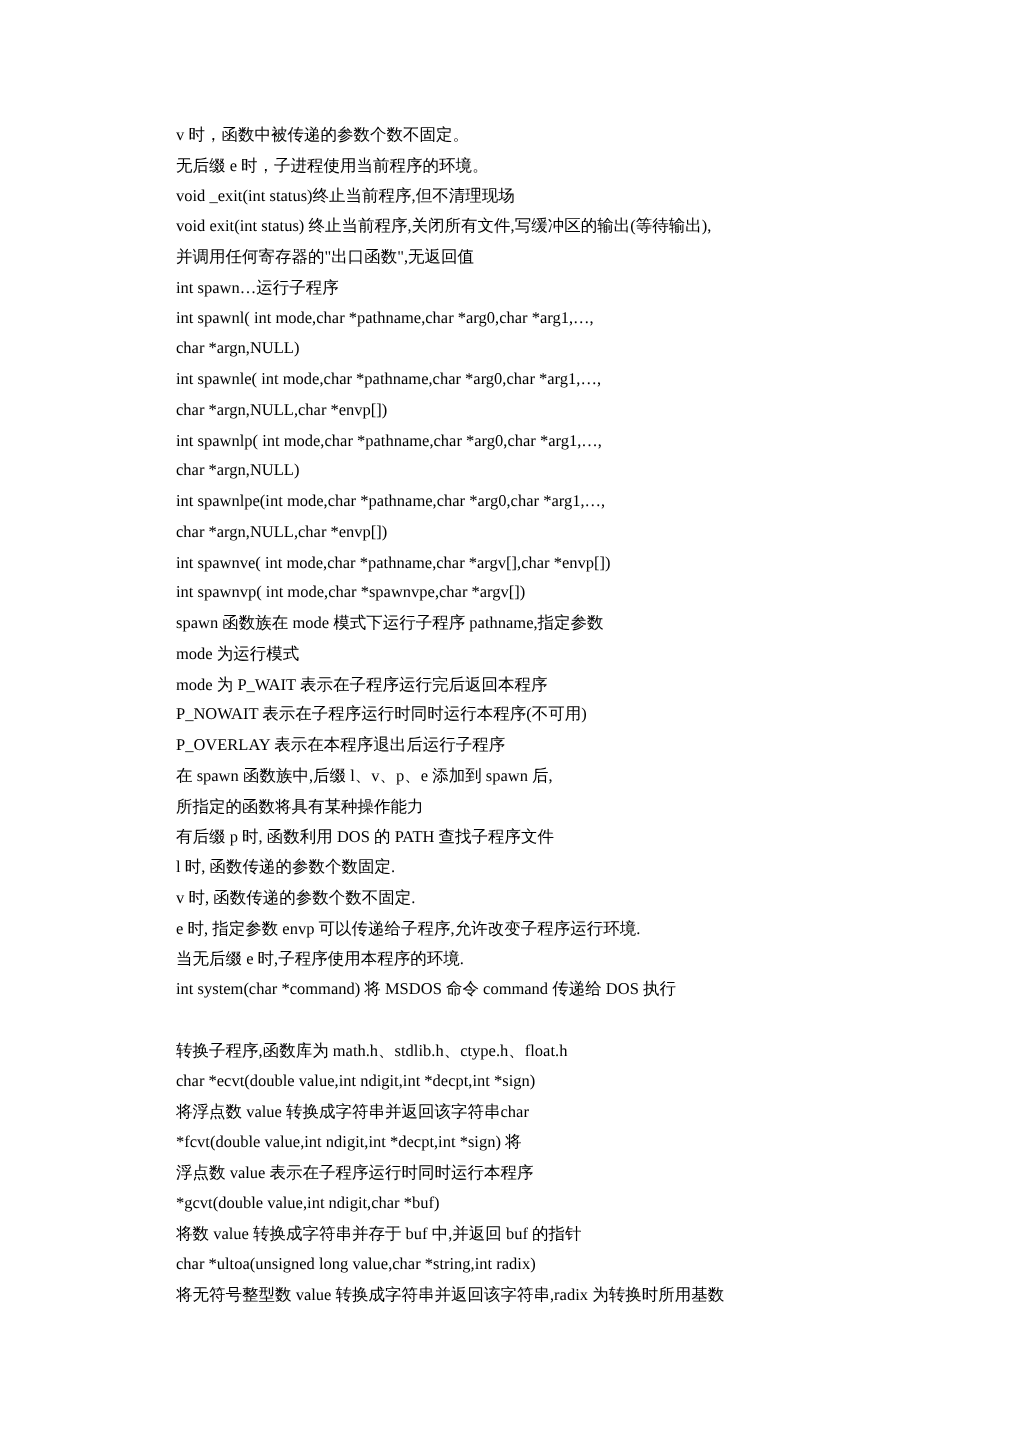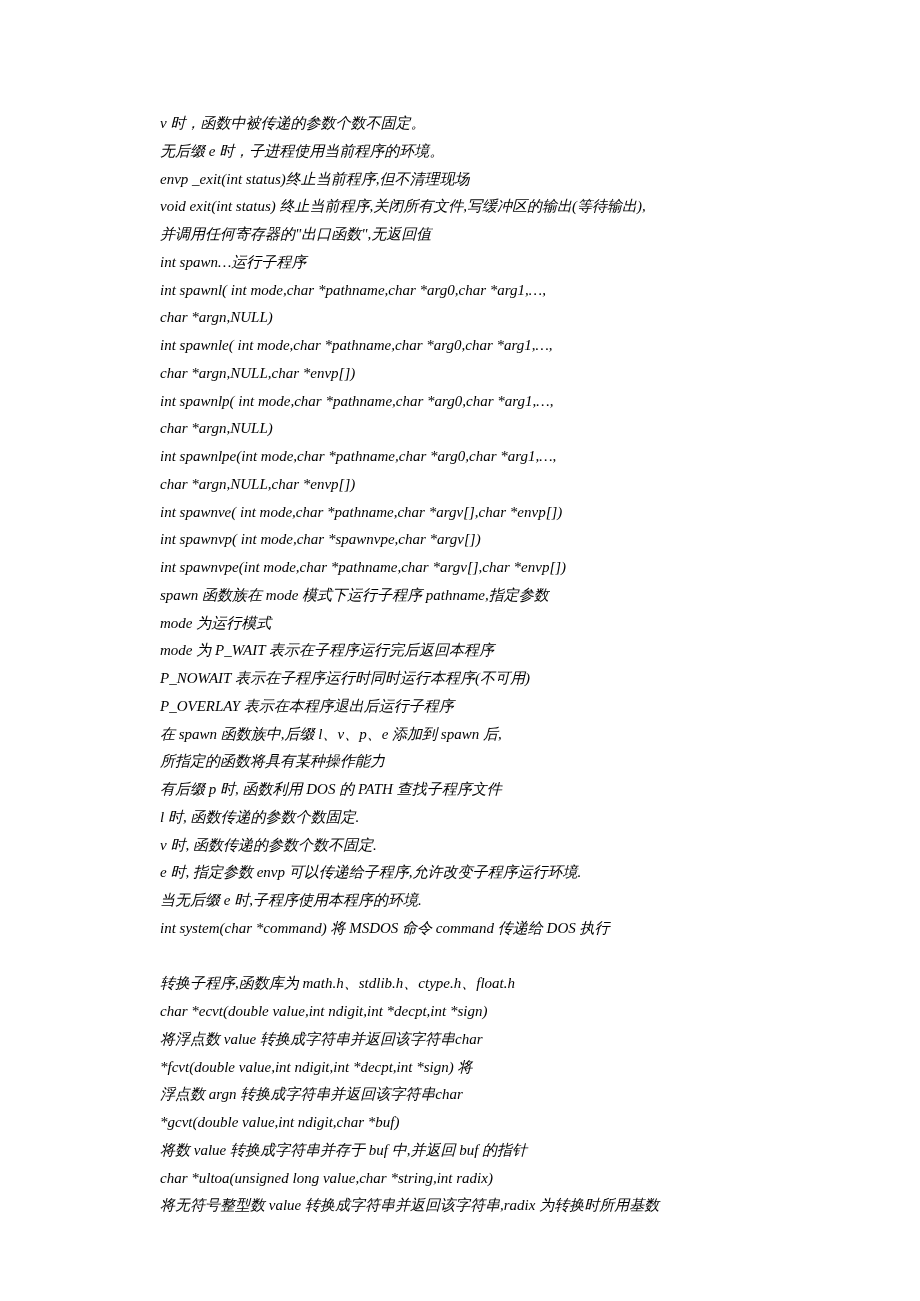--- a/index.html
+++ b/index.html
@@ -12,61 +12,59 @@
     line-height: 1.85;
     width: 920px;
   }
   .page {
     padding: 110px 160px 80px 160px;
   }
   .line {
     display: block;
     white-space: pre-wrap;
     word-break: break-word;
-    font-style: italic;
   }
   .blank { height: 1.85em; }
 </style>
 </head>
 <body>
 
 <div class="page" id="page">
     <span class="line">v 时，函数中被传递的参数个数不固定。</span>
     <span class="line">无后缀 e 时，子进程使用当前程序的环境。</span>
-    <span class="line">envp _exit(int status)终止当前程序,但不清理现场</span>
+    <span class="line">void _exit(int status)终止当前程序,但不清理现场</span>
     <span class="line">void exit(int status) 终止当前程序,关闭所有文件,写缓冲区的输出(等待输出),</span>
     <span class="line">并调用任何寄存器的"出口函数",无返回值</span>
     <span class="line">int spawn…运行子程序</span>
     <span class="line">int spawnl( int mode,char *pathname,char *arg0,char *arg1,…,</span>
     <span class="line">char *argn,NULL)</span>
     <span class="line">int spawnle( int mode,char *pathname,char *arg0,char *arg1,…,</span>
     <span class="line">char *argn,NULL,char *envp[])</span>
     <span class="line">int spawnlp( int mode,char *pathname,char *arg0,char *arg1,…,</span>
     <span class="line">char *argn,NULL)</span>
     <span class="line">int spawnlpe(int mode,char *pathname,char *arg0,char *arg1,…,</span>
     <span class="line">char *argn,NULL,char *envp[])</span>
     <span class="line">int spawnve( int mode,char *pathname,char *argv[],char *envp[])</span>
     <span class="line">int spawnvp( int mode,char *spawnvpe,char *argv[])</span>
-    <span class="line">int spawnvpe(int mode,char *pathname,char *argv[],char *envp[])</span>
     <span class="line">spawn 函数族在 mode 模式下运行子程序 pathname,指定参数</span>
     <span class="line">mode 为运行模式</span>
     <span class="line">mode 为 P_WAIT 表示在子程序运行完后返回本程序</span>
     <span class="line">P_NOWAIT 表示在子程序运行时同时运行本程序(不可用)</span>
     <span class="line">P_OVERLAY 表示在本程序退出后运行子程序</span>
     <span class="line">在 spawn 函数族中,后缀 l、v、p、e 添加到 spawn 后,</span>
     <span class="line">所指定的函数将具有某种操作能力</span>
     <span class="line">有后缀 p 时, 函数利用 DOS 的 PATH 查找子程序文件</span>
     <span class="line">l 时, 函数传递的参数个数固定.</span>
     <span class="line">v 时, 函数传递的参数个数不固定.</span>
     <span class="line">e 时, 指定参数 envp 可以传递给子程序,允许改变子程序运行环境.</span>
     <span class="line">当无后缀 e 时,子程序使用本程序的环境.</span>
     <span class="line">int system(char *command) 将 MSDOS 命令 command 传递给 DOS 执行</span>
     <span class="line blank"></span>
     <span class="line">转换子程序,函数库为 math.h、stdlib.h、ctype.h、float.h</span>
     <span class="line">char *ecvt(double value,int ndigit,int *decpt,int *sign)</span>
     <span class="line">将浮点数 value 转换成字符串并返回该字符串char</span>
     <span class="line">*fcvt(double value,int ndigit,int *decpt,int *sign) 将</span>
-    <span class="line">浮点数 argn 转换成字符串并返回该字符串char</span>
+    <span class="line">浮点数 value 表示在子程序运行时同时运行本程序</span>
     <span class="line">*gcvt(double value,int ndigit,char *buf)</span>
     <span class="line">将数 value 转换成字符串并存于 buf 中,并返回 buf 的指针</span>
     <span class="line">char *ultoa(unsigned long value,char *string,int radix)</span>
     <span class="line">将无符号整型数 value 转换成字符串并返回该字符串,radix 为转换时所用基数</span>
   </div>
 
 </body></html>

